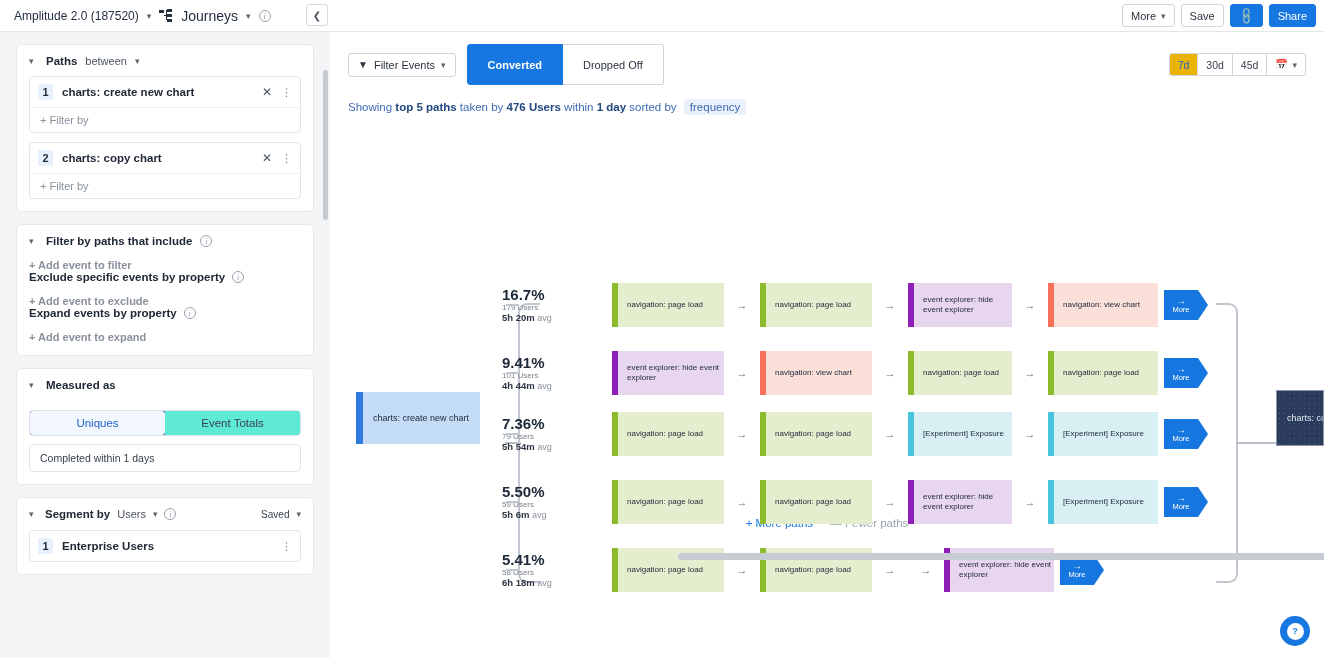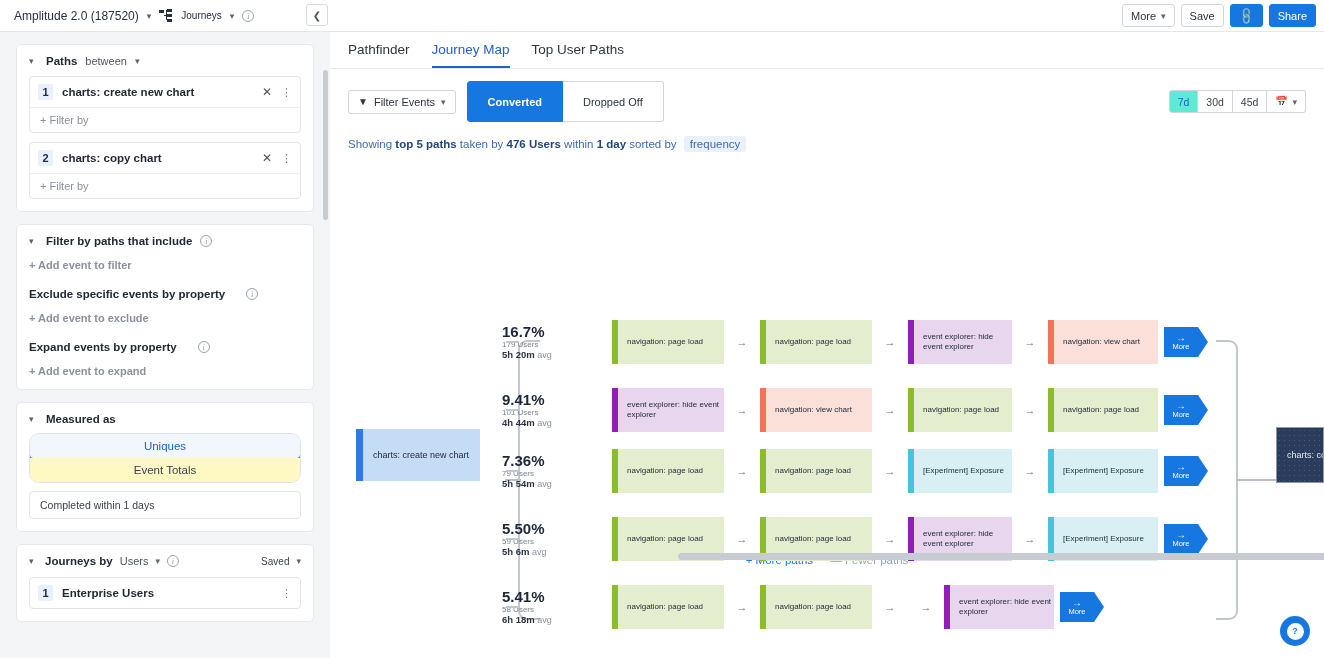--- a/index.html
+++ b/index.html
@@ -22,21 +22,21 @@
   .journeys-icon { width: 14px; height: 13px; display: inline-block; position: relative; }
   .journeys-icon i {
     position: absolute; background: #25303f; display: block;
   }
   .ji-n1 { width: 5px; height: 3px; left: 0; top: 1px; }
   .ji-n2 { width: 5px; height: 3px; left: 8px; top: 0px; }
   .ji-n3 { width: 5px; height: 3px; left: 8px; top: 5px; }
   .ji-n4 { width: 5px; height: 3px; left: 8px; top: 10px; }
   .ji-c  { width: 3px; height: 1px; left: 5px; top: 6px; }
   .ji-v  { width: 1px; height: 10px; left: 7px; top: 1px; }
-  .tb-label { font-size: 10px; color: #25303f; }
+  .tb-label { font-size: 14px; color: #25303f; }
   .info-i {
     width: 12px; height: 12px; border: 1px solid #9aa2ad; border-radius: 50%;
     font-size: 8.5px; line-height: 11px; text-align: center; color: #9aa2ad;
     font-style: italic; font-family: "Liberation Serif", serif;
   }
   .collapse-btn {
     position: absolute; left: 306px; top: 4px; width: 22px; height: 22px;
     border: 1px solid #d7dbe0; border-radius: 3px; background: #fff;
     font-size: 10px; color: #4a525e; display: flex;
     align-items: center; justify-content: center; cursor: pointer;
@@ -79,28 +79,28 @@
     background: #e8f0fd; color: #1f2a3a; font-size: 11px; font-weight: bold;
     width: 15px; height: 16px; display: flex; align-items: center;
     justify-content: center; border-radius: 2px;
   }
   .path-name { font-size: 11.5px; font-weight: bold; color: #1f2733; flex: 1; }
   .x-ic { font-size: 12px; color: #4a525e; cursor: pointer; }
   .dots-ic { font-size: 11px; color: #6b7280; letter-spacing: 0; cursor: pointer; line-height: 7px; }
   .filter-by { font-size: 11px; color: #8a919c; padding: 6px 10px; cursor: pointer; }
   .sec-label { font-size: 11.5px; font-weight: bold; color: #202936; }
   .add-link { font-size: 11px; color: #8a919c; margin: 12px 0 0 0; cursor: pointer; font-weight: bold; }
-  .gap-block { margin-top: 17px; display: flex; gap: 21px; }
+  .gap-block { display: flex; gap: 7px; }
   .toggle-row {
-    display: flex; margin-top: 8px; border: 1px solid #dfe2e7;
-    border-radius: 10px; overflow: hidden; flex-direction: column;
+    display: flex; margin-top: 19px; border: 1px solid #dfe2e7;
+    border-radius: 4px; overflow: hidden;
   }
   .toggle-opt {
     flex: 1; text-align: center; font-size: 11.5px; padding: 6px 0;
-    color: #3a424f; cursor: pointer; background: #fef9c3;
+    color: #3a424f; cursor: pointer; background: #5eead4;
   }
   .toggle-opt.active {
     background: #f2f7fe; color: #1f62c4; border: 1px solid #2a5db0;
     margin: -1px; border-radius: 4px; font-weight: normal;
   }
   .inputish {
     margin-top: 8px; border: 1px solid #e3e5e9; border-radius: 4px;
     font-size: 10.5px; color: #3a424f; padding: 7px 10px; cursor: pointer;
   }
   .seg-hd { display: flex; align-items: center; gap: 7px; }
@@ -140,21 +140,21 @@
   }
   .seg-btn:first-child { border-radius: 3px 0 0 3px; }
   .seg-btn:last-child { border-radius: 0 3px 3px 0; border-left: none; }
   .seg-btn.on { background: #1677e0; border-color: #1677e0; color: #fff; font-weight: bold; }
   .date-group { margin-left: auto; display: flex; }
   .date-btn {
     border: 1px solid #d2d6dc; border-left: none; font-size: 10.5px;
     height: 23px; padding: 0 8px; display: inline-flex; align-items: center;
     background: #fff; color: #3a424f; cursor: pointer;
   }
-  .date-btn:first-child { border-left: 1px solid #d2d6dc; border-radius: 3px 0 0 3px; color: #1f62c4; background: #5eead4; }
+  .date-btn:first-child { border-left: 1px solid #d2d6dc; border-radius: 3px 0 0 3px; color: #1f62c4; background: #eab308; }
   .date-btn:last-child { border-radius: 0 3px 3px 0; gap: 4px; }
   .showing {
     padding: 16px 0 0 18px; font-size: 11.5px; color: #3d6bb3;
   }
   .showing b { color: #21477f; }
   .freq-chip {
     background: #eaf1fb; color: #3d6bb3; border-radius: 3px;
     padding: 2px 6px; margin-left: 4px; cursor: pointer;
   }
 
@@ -347,44 +347,39 @@
     <div class="toggle-row">
       <div class="toggle-opt active">Uniques</div>
       <div class="toggle-opt">Event Totals</div>
     </div>
     <div class="inputish">Completed within 1 days</div>
   </div>
 
   <div class="card">
     <div class="seg-hd">
       <span class="chev">▾</span>
-      <span class="card-title">Journeys by</span>
+      <span class="card-title">Segment by</span>
       <span class="card-sub">Users</span>
       <span class="caret">▾</span>
       <span class="info-i">i</span>
       <span class="seg-saved">Saved</span>
       <span class="caret">▾</span>
     </div>
     <div class="seg-item">
       <span class="path-num">1</span>
       <span class="path-name">Enterprise Users</span>
       <span class="dots-ic">⋮</span>
     </div>
   </div>
 
   <div class="sb-scroll"></div>
 </div>
 
 <div class="main">
 
-  <div class="tabs">
-    <div class="tab">Pathfinder</div>
-    <div class="tab active">Journey Map</div>
-    <div class="tab">Top User Paths</div>
-  </div>
 
   <div class="toolbar">
     <div class="filter-events">
       <span class="funnel">▼</span>
       <span>Filter Events</span>
       <span class="caret">▾</span>
     </div>
     <div class="seg-group">
       <div class="seg-btn on">Converted</div>
       <div class="seg-btn">Dropped Off</div>

